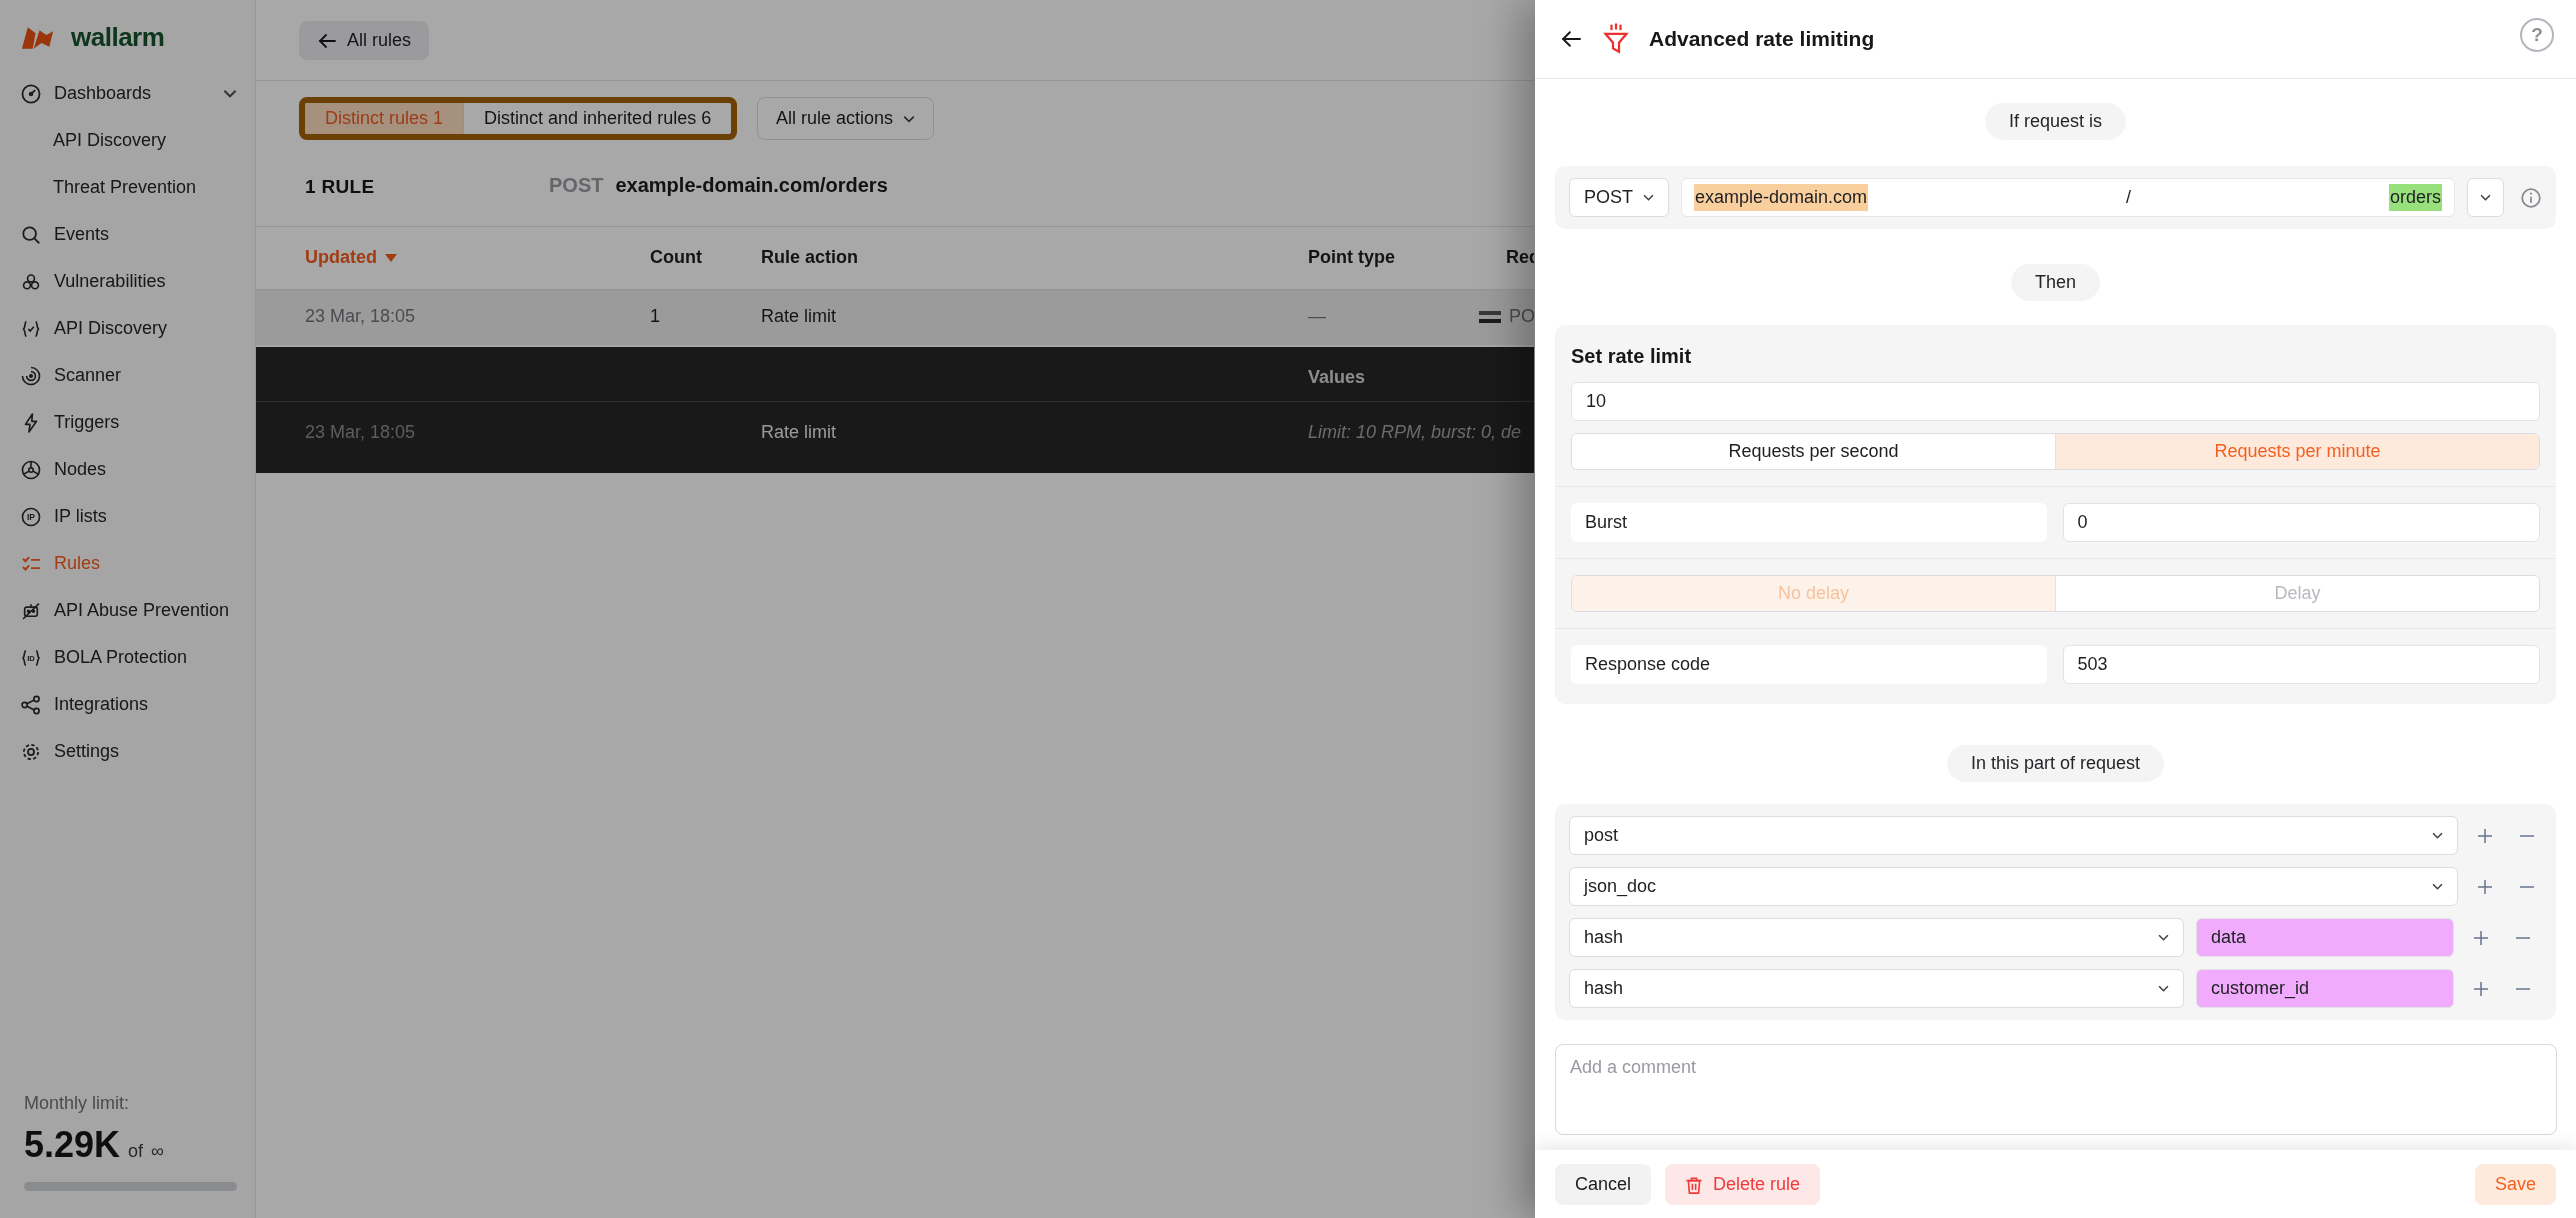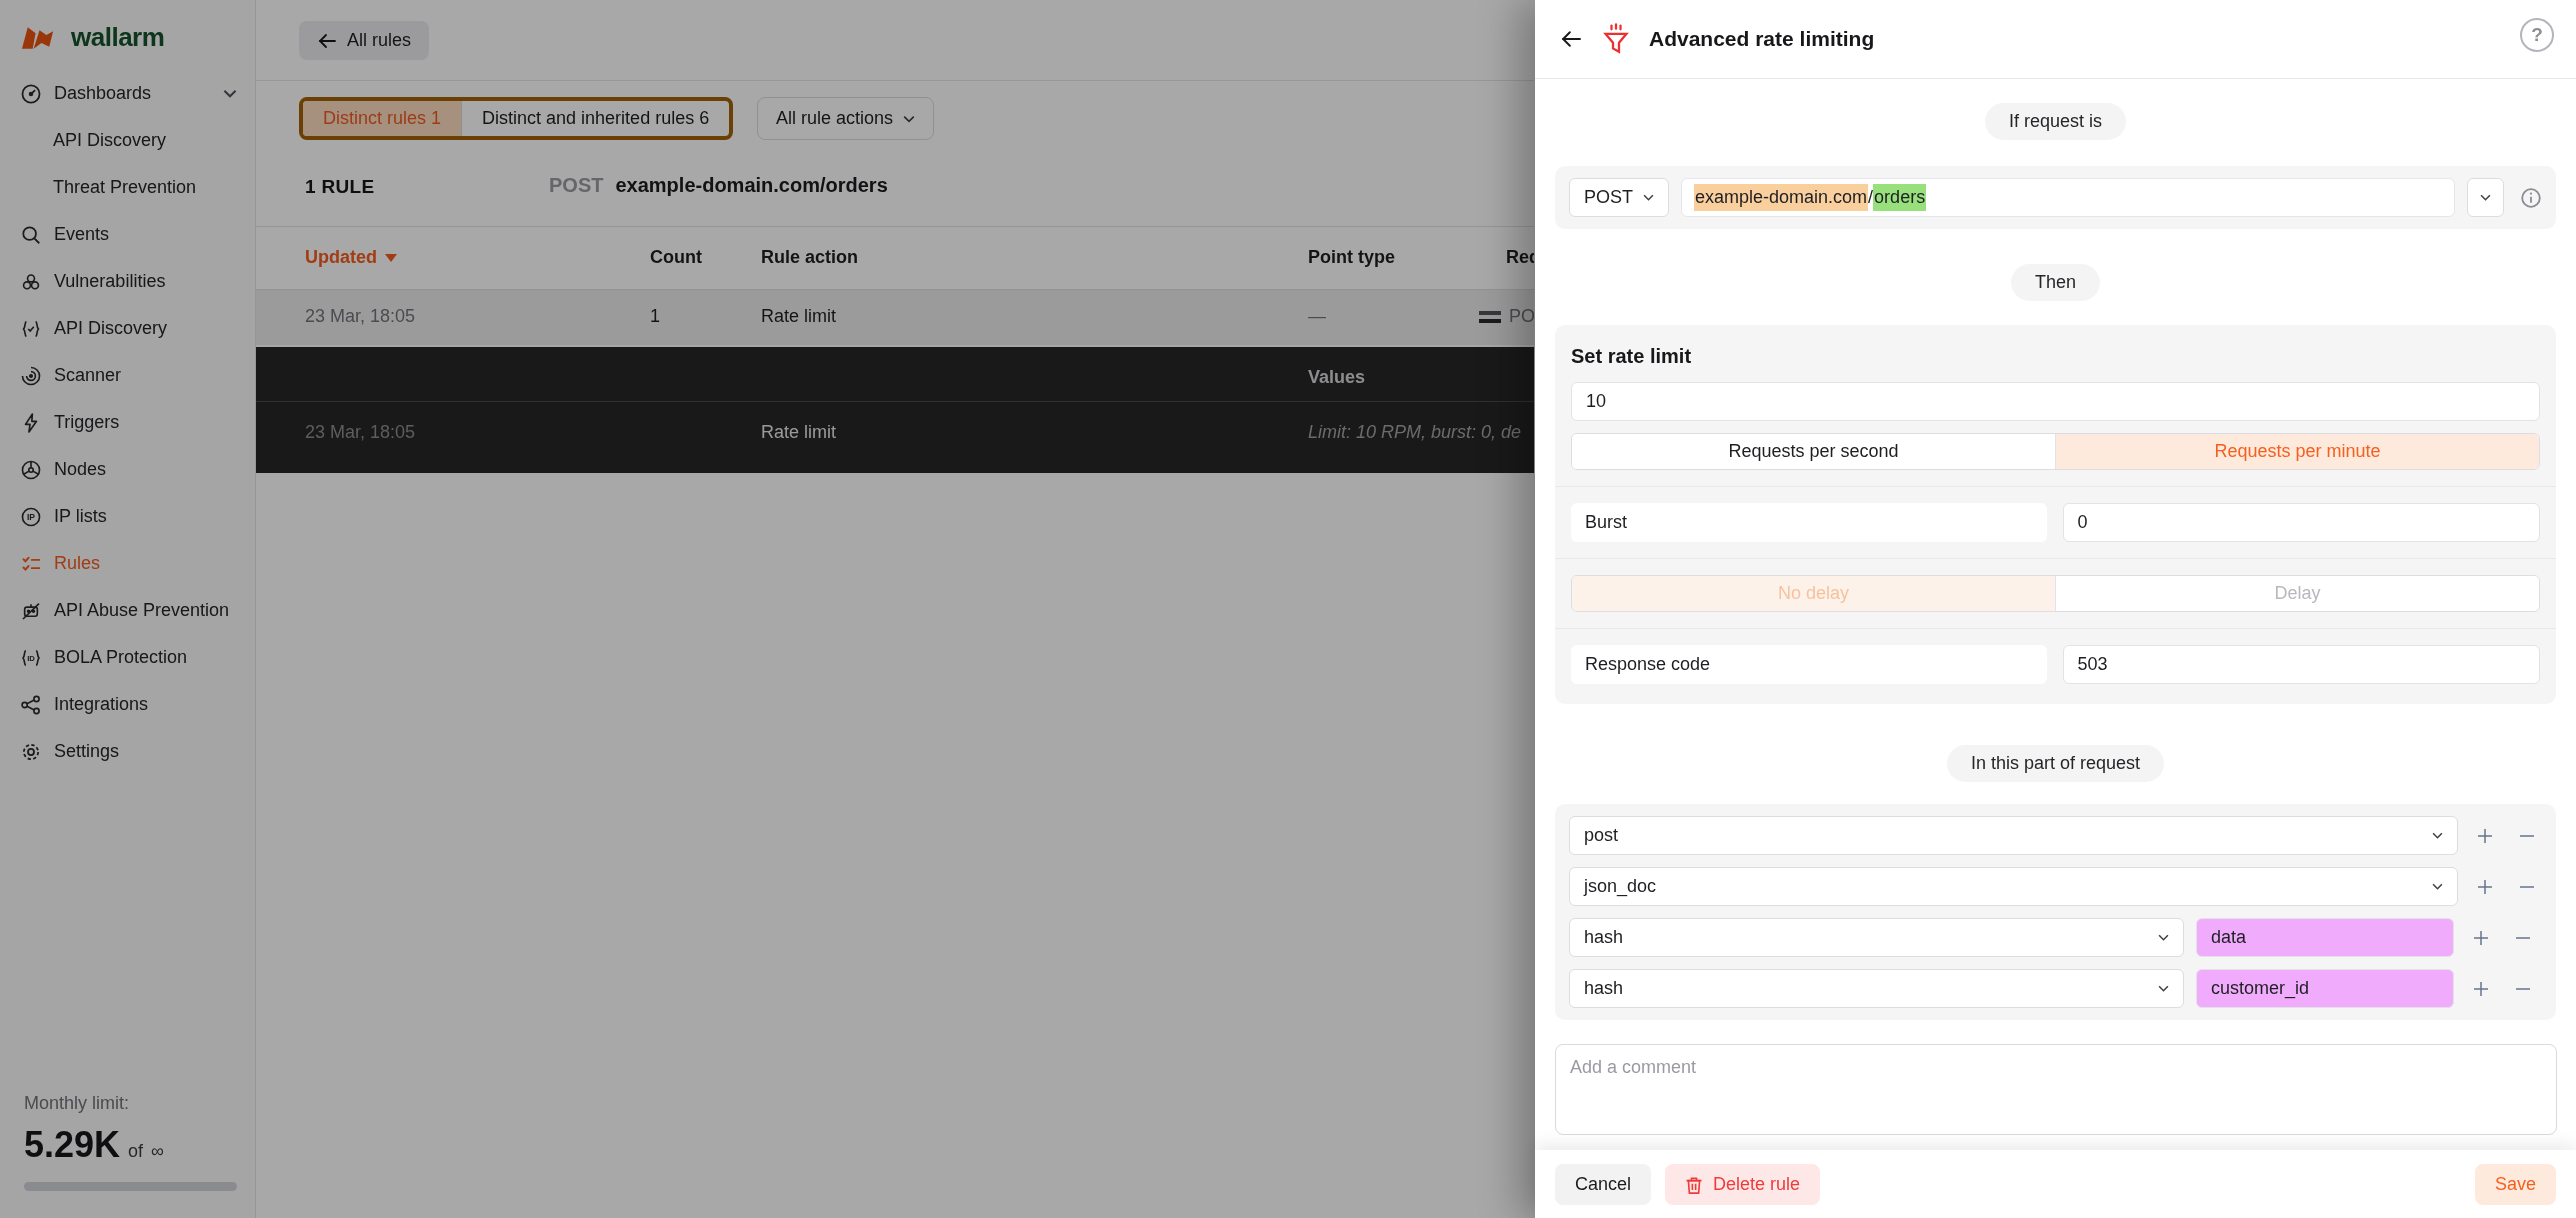--- a/index.html
+++ b/index.html
@@ -31,21 +31,21 @@
   .usage-value { font-size:36px; font-weight:bold; color:#18181b; }
   .usage-of, .usage-limit { font-size:18px; color:#3c3c42; }
   .usage-bar { margin-top:16px; height:9px; border-radius:5px; background:#d2d4da; }
 
   
   .main { position:absolute; left:256px; top:0; width:1278px; height:1219px; background:#ffffff; overflow:hidden; z-index:1; }
   .topbar { position:absolute; left:0; top:0; width:100%; height:81px; border-bottom:1px solid #e6e6ea; }
   .btn { display:inline-flex; align-items:center; gap:10px; border-radius:8px; font-size:18px; cursor:pointer; }
   .back-rules-btn { position:absolute; left:43px; top:21px; height:39px; padding:0 18px; background:#ececee; color:#1f1f23; }
   .tabsband { position:absolute; left:0; top:81px; width:100%; height:65px; }
-  .seg-tabs { position:absolute; left:43px; top:16px; height:43px; display:flex; border:4px solid #a16207; border-radius:8px; overflow:hidden; background:#fff; }
+  .seg-tabs { position:absolute; left:43px; top:16px; height:43px; display:flex; border:6px solid #a16207; border-radius:8px; overflow:hidden; background:#fff; }
   .seg-tab { display:flex; align-items:center; padding:0 20px; font-size:18px; color:#1f1f23; cursor:pointer; white-space:nowrap; }
   .seg-tab.selected { background:#fbdcc0; color:#ee5b24; }
   .seg-tab + .seg-tab { border-left:1px solid #dcdce0; }
   .actions-btn { position:absolute; left:501px; top:16px; height:43px; padding:0 18px; background:#fff; border:1px solid #dcdce0; color:#1f1f23; }
   .section-band { position:absolute; left:0; top:146px; width:100%; height:81px; border-bottom:1px solid #e2e2e6; }
   .rule-count { position:absolute; left:49px; top:30px; font-size:19px; font-weight:bold; color:#18181b; letter-spacing:0.3px; }
   .endpoint-title { position:absolute; left:293px; top:28px; font-size:20px; font-weight:bold; white-space:nowrap; }
   .endpoint-method { color:#9a9aa2; margin-right:12px; }
   .endpoint-url { color:#1c1c1f; }
   .colheader { position:absolute; left:0; top:227px; width:100%; height:63px; border-bottom:1px solid #e0e0e4; }
@@ -70,21 +70,21 @@
   .panel-header { position:relative; height:79px; border-bottom:1px solid #e8e8ec; display:flex; align-items:center; padding:0 24px; gap:18px; }
   .panel-back { cursor:pointer; color:#18181b; }
   .panel-title { font-size:21px; font-weight:bold; color:#18181b; }
   .help-badge { position:absolute; right:22px; top:18px; width:34px; height:34px; border:2px solid #b4b4bc; border-radius:50%; display:flex; align-items:center; justify-content:center; font-size:19px; font-weight:bold; color:#8d8d96; cursor:pointer; }
   .panel-body { position:absolute; top:79px; bottom:69px; left:0; right:0; overflow:hidden; }
   .pill-row { display:flex; justify-content:center; }
   .pill { height:37px; display:flex; align-items:center; padding:0 24px; background:#f4f4f5; border-radius:19px; font-size:18px; color:#26262a; }
   .mt24 { margin-top:24px; } .mt35 { margin-top:35px; } .mt42 { margin-top:41px; }
   .cond-row { margin:26px 20px 0 20px; background:#f5f5f6; border-radius:10px; height:63px; display:flex; align-items:center; padding:0 14px; gap:12px; }
   .select-box { background:#fff; border:1px solid #dcdce2; border-radius:6px; height:39px; display:flex; align-items:center; padding:0 14px; gap:10px; font-size:18px; color:#1f1f23; cursor:pointer; }
-  .uri-input { flex:1; background:#fff; border:1px solid #e6e6ea; border-radius:6px; height:39px; display:flex; align-items:center; padding:0 12px; font-size:18px; overflow:hidden; white-space:nowrap; cursor:text; }
+  .uri-input { flex:1; background:#fff; border:1px solid #e6e6ea; border-radius:6px; height:39px; display:flex; align-items:center; padding:0 12px; font-size:18px; overflow:hidden; white-space:nowrap; cursor:text;justify-content:space-between; }
   .hl-host { background:#f8cf9d; padding:3px 1px; }
   .hl-path { background:#98e07c; padding:3px 1px; }
   .sq-btn { width:37px; height:39px; background:#fff; border:1px solid #dcdce2; border-radius:6px; display:flex; align-items:center; justify-content:center; cursor:pointer; }
   .info-icon { margin-left:4px; color:#8a8a92; cursor:pointer; }
   .card { margin:24px 20px 0 20px; background:#f5f5f6; border-radius:10px; padding:20px 16px; }
   .card-heading { font-size:20px; font-weight:bold; color:#18181b; }
   .text-input { width:100%; height:39px; background:#fff; border:1px solid #e3e3e7; border-radius:6px; font-size:18px; padding:16px 14px; color:#1f1f23; font-family:inherit; }
   .mt14 { margin-top:14px; } .mt12 { margin-top:12px; } .mt16 { margin-top:16px; }
   .toggle { display:flex; height:37px; border:1px solid #dcdce2; border-radius:6px; overflow:hidden; background:#fff; }
   .toggle-opt { flex:1; display:flex; align-items:center; justify-content:center; font-size:18px; color:#1f1f23; cursor:pointer; background:#fff; }

